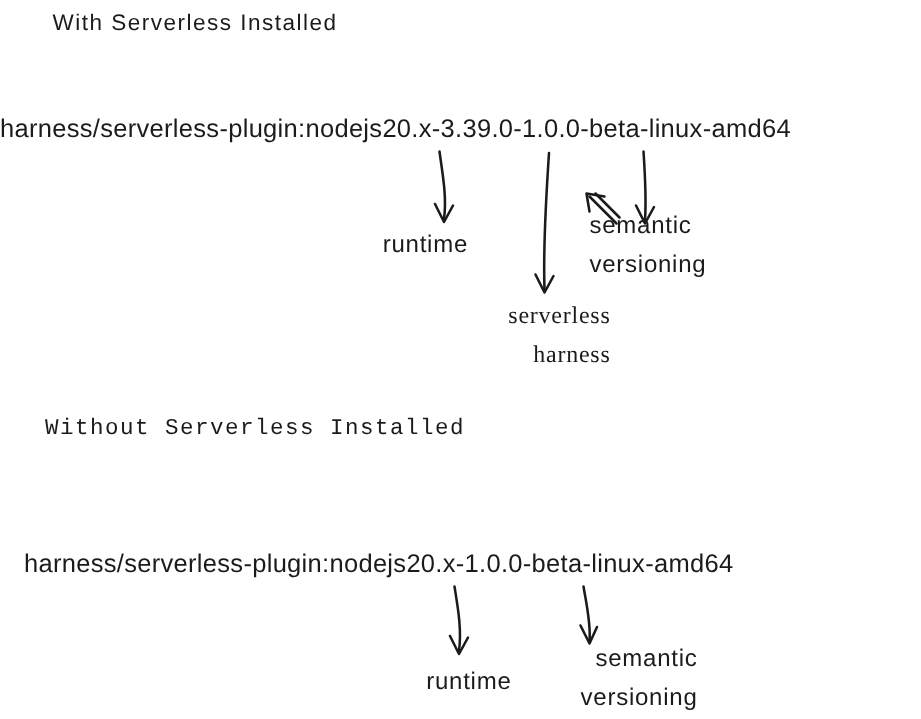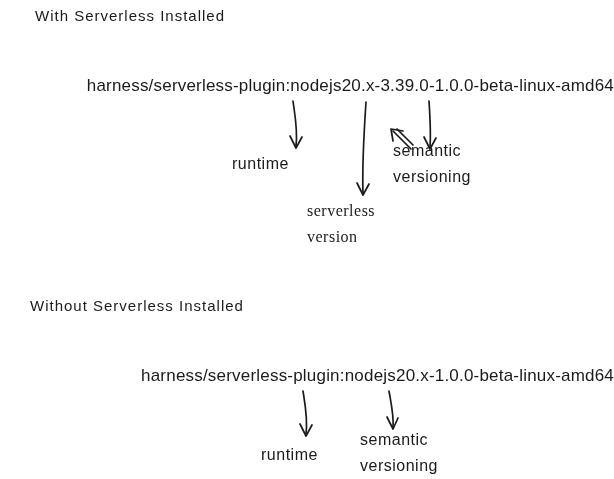--- a/index.html
+++ b/index.html
@@ -31,36 +31,36 @@
     stroke-linejoin: round;
   }
   .txt { position: absolute; white-space: nowrap; }
   .section-title {
     font-size: 15px;
     letter-spacing: 1px;
     font-weight: 500;
   }
   .image-tag {
     left: 0; right: 0;
-    text-align: right;
+    text-align: left;
     font-size: 17px;
     letter-spacing: 0.2px;
   }
   .label {
     font-size: 16px;
     letter-spacing: 0.5px;
     line-height: 26px;
   }
-  .label.center { text-align: left; }
+  .label.center { text-align: right; }
   .s1-title   { left: 35px;  top: 7px; }
   .s1-tag     { top: 76px; }
   .s1-runtime { left: 232px; top: 151px; width: 80px; }
   .s1-sv      { left: 307px; top: 198px; width: 100px; font-family: Liberation Serif, serif; }
   .s1-semver  { left: 393px; top: 138px; }
-  .s2-title   { left: 30px;  top: 297px; }
+  .s2-title   { left: 30px;  top: 277px; font-family: Liberation Mono, monospace; }
   .s2-tag     { top: 366px; margin-left: 16px; }
   .s2-runtime { left: 261px; top: 442px; width: 80px; }
   .s2-semver  { left: 360px; top: 427px; width: 105px; }
 </style>
 </head>
 <body>
 
 <div class="canvas">
 
   <svg class="arrows" viewBox="0 0 614 479" xmlns="http://www.w3.org/2000/svg">
@@ -98,21 +98,21 @@
   </svg>
 
   <div class="txt section-title s1-title">With Serverless Installed</div>
 
   <div class="txt image-tag s1-tag">harness/serverless-plugin:nodejs20.x-3.39.0-1.0.0-beta-linux-amd64</div>
 
   <div class="txt label center s1-runtime">runtime</div>
 
   <div class="txt label center s1-sv">
     <div>serverless</div>
-    <div>version</div>
+    <div>harness</div>
   </div>
 
   <div class="txt label s1-semver">
     <div>semantic</div>
     <div>versioning</div>
   </div>
 
   <div class="txt section-title s2-title">Without Serverless Installed</div>
 
   <div class="txt image-tag s2-tag">harness/serverless-plugin:nodejs20.x-1.0.0-beta-linux-amd64</div>

